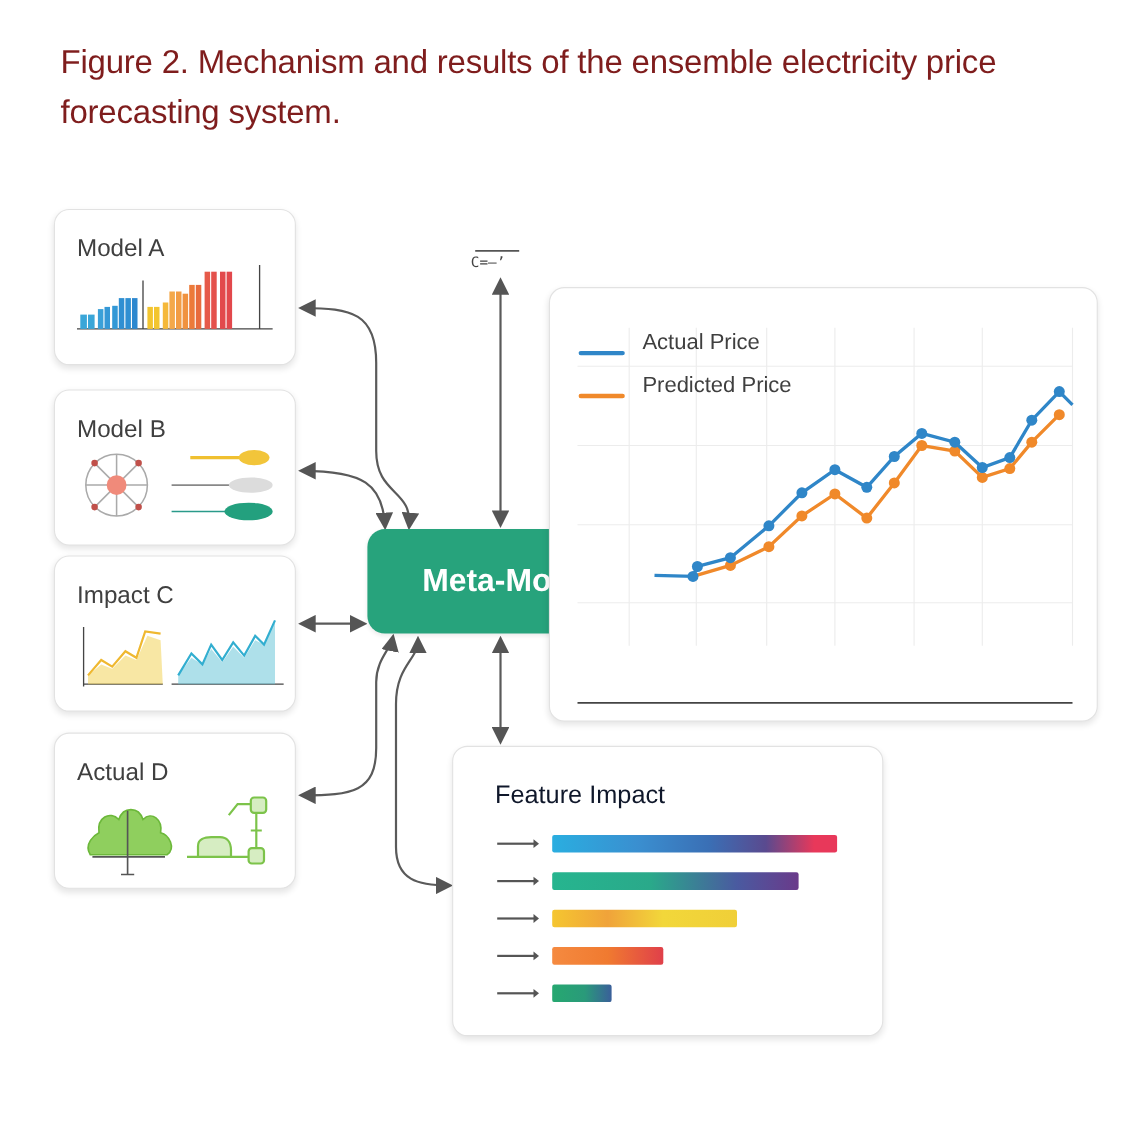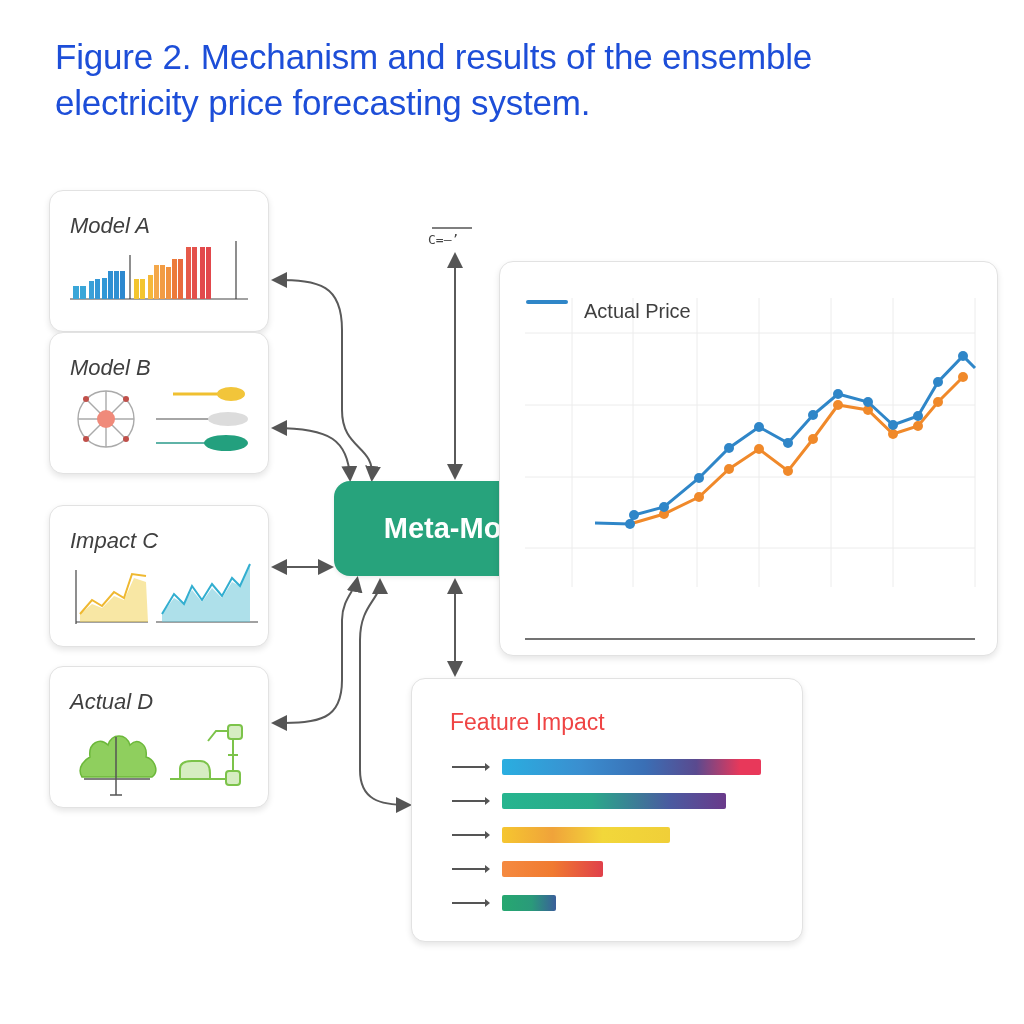--- a/index.html
+++ b/index.html
@@ -1,27 +1,27 @@
 <!DOCTYPE html>
 <html><head>
 <meta charset="utf-8">
 <style>
   html,body{margin:0;padding:0;background:#ffffff;}
   body{width:1024px;height:1024px;position:relative;overflow:hidden;font-family:"Liberation Sans","DejaVu Sans",sans-serif;color:#3a3a3a;}
-  .title{position:absolute;left:55px;top:34px;width:900px;font-size:35px;line-height:46px;font-weight:400;color:#1d4ed8;letter-spacing:-0.2px;}
+  .title{position:absolute;left:55px;top:34px;width:900px;font-size:30px;line-height:46px;font-weight:400;color:#7f1d1d;letter-spacing:-0.2px;}
   .card{position:absolute;background:#fff;border:1.5px solid #e2e2e2;border-radius:14px;box-shadow:0 3px 6px rgba(0,0,0,0.10);}
   .model-card{left:49px;width:218px;height:140px;}
-  .model-label{position:absolute;left:20px;top:22px;font-size:22px;color:#3f3f3f;font-style:italic;}
+  .model-label{position:absolute;left:20px;top:22px;font-size:22px;color:#3f3f3f;}
   .model-icon{position:absolute;left:18px;top:50px;}
   .meta{position:absolute;left:334px;top:481px;width:259px;height:95px;background:#27a37c;border-radius:16px;display:flex;align-items:center;justify-content:center;color:#fff;font-size:29px;font-weight:700;box-shadow:0 2px 4px rgba(0,0,0,0.08);}
   .chart-card{left:499px;top:261px;width:497px;height:393px;}
-  .legend-item{position:absolute;display:flex;align-items:flex-start;font-size:20px;color:#3f3f3f;}
+  .legend-item{position:absolute;display:flex;align-items:flex-end;font-size:20px;color:#3f3f3f;}
   .legend-swatch{width:42px;height:4px;border-radius:2px;margin-right:16px;}
   .fi-card{left:411px;top:678px;width:390px;height:262px;}
-  .fi-title{position:absolute;left:38px;top:30px;font-size:23px;color:#ef4444;}
+  .fi-title{position:absolute;left:38px;top:30px;font-size:23px;color:#0f172a;}
   .fi-row{position:absolute;left:40px;height:16px;display:flex;align-items:center;}
   .fi-arrow{width:36px;height:2px;background:#555;position:relative;margin-right:14px;}
   .fi-arrow::after{content:"";position:absolute;right:-2px;top:-3px;border-left:5px solid #555;border-top:4px solid transparent;border-bottom:4px solid transparent;}
   .fi-bar{height:16px;border-radius:2px;}
   .connectors{position:absolute;left:0;top:0;}
   .topglyph{position:absolute;left:428px;top:232px;font-size:13px;color:#444;font-family:"DejaVu Sans Mono",monospace;}
 </style>
 </head>
 <body>
 
@@ -80,21 +80,21 @@
       <rect x="104" y="18" width="5" height="40" fill="#ec7a3a"></rect>
         <rect x="110" y="18" width="5" height="40" fill="#e86b3d"></rect>
       <rect x="118" y="6" width="5" height="52" fill="#e65a4a"></rect>
         <rect x="124" y="6" width="5" height="52" fill="#e4514c"></rect>
       <rect x="132" y="6" width="5" height="52" fill="#e2494c"></rect>
         <rect x="138" y="6" width="5" height="52" fill="#e2484c"></rect>
     </g>
   </svg>
 </div>
 
-<div class="card model-card" style="top:332px;">
+<div class="card model-card" style="top:354px;">
   <div class="model-label">Model B</div>
   <svg class="model-icon" width="180" height="80" viewBox="0 0 180 80">
     <g stroke="#aaa" stroke-width="1.4" fill="none">
       <circle cx="38" cy="36" r="28"></circle>
       <line x1="38" y1="8" x2="38" y2="64"></line>
         <line x1="10" y1="36" x2="66" y2="36"></line>
       <line x1="18" y1="16" x2="58" y2="56"></line>
         <line x1="58" y1="16" x2="18" y2="56"></line>
     </g>
     <circle cx="38" cy="36" r="9" fill="#f08a7a"></circle>
@@ -199,20 +199,24 @@
         <circle cx="393" cy="163" r="5"></circle>
         <circle cx="418" cy="154" r="5"></circle>
       <circle cx="438" cy="120" r="5"></circle>
         <circle cx="463" cy="94" r="5"></circle>
     </g>
   </svg>
   <div class="legend-item" style="left:26px;top:38px;">
     <span class="legend-swatch" style="background:#2f86c8;"></span>
     <span>Actual Price</span>
   </div>
+  <div class="legend-item" style="left:26px;top:77px;">
+    <span class="legend-swatch" style="background:#f0892a;"></span>
+    <span>Predicted Price</span>
+  </div>
 </div>
 
 <div class="card fi-card">
   <div class="fi-title">Feature Impact</div>
   <div class="fi-row" style="top:80px;">
     <div class="fi-arrow"></div>
     <div class="fi-bar" style="width:259px;background:linear-gradient(90deg,#2aaee0,#3a8fd0 30%,#3a6fb5 55%,#5a4a8f 75%,#e8385a 92%);"></div>
   </div>
   <div class="fi-row" style="top:114px;">
     <div class="fi-arrow"></div>

